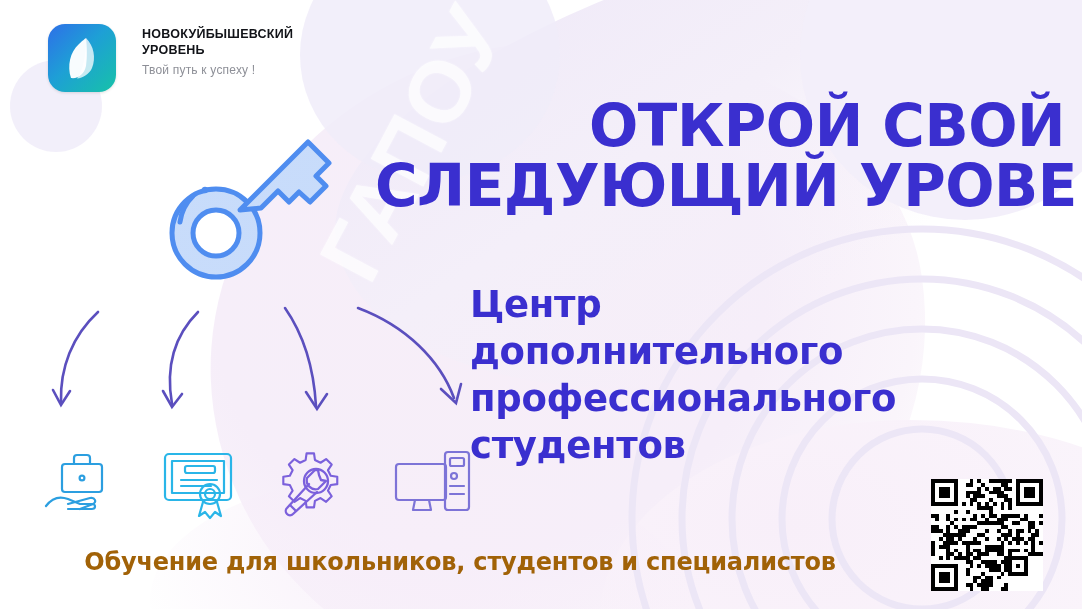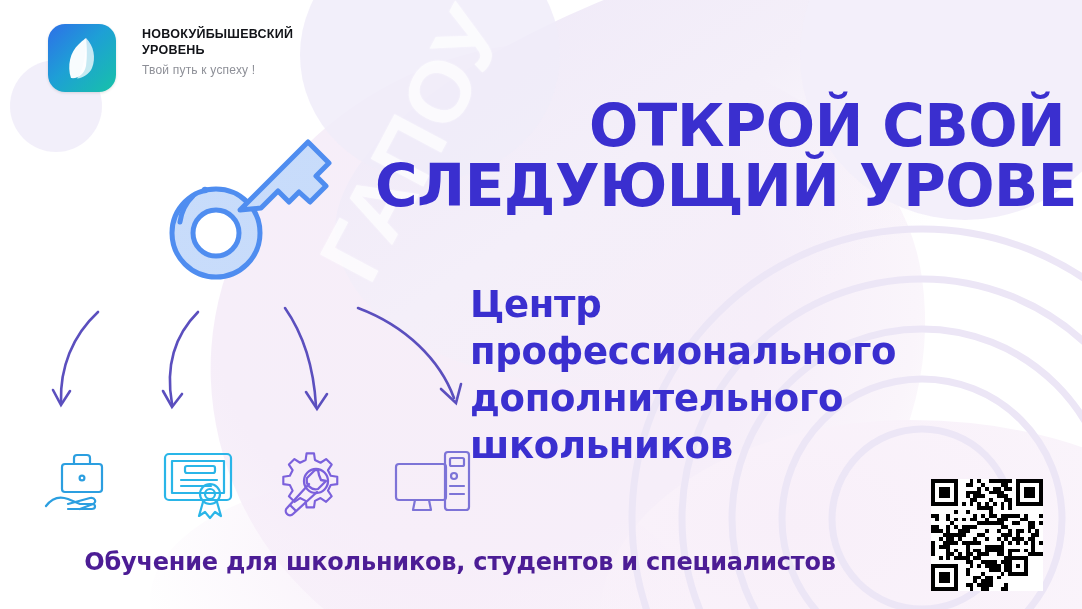--- a/index.html
+++ b/index.html
@@ -206,21 +206,21 @@
   .footer-text {
     position: absolute;
     left: 0; top: 548px;
     width: 920px;
     text-align: center;
     z-index: 7;
     font-family: "DejaVu Sans", "Liberation Sans", sans-serif;
     font-weight: 700;
     font-size: 24px;
     letter-spacing: -0.2px;
-    color: #4c1d95;
+    color: #a16207;
     white-space: nowrap;
   }
 
   
   .qr-wrap {
     position: absolute;
     left: 931px; top: 479px;
     width: 112px; height: 112px;
     background: #ffffff;
     z-index: 8;
@@ -289,23 +289,23 @@
     </svg>
   </div>
 
   <div class="headline">
     <div class="headline-line l1">ОТКРОЙ СВОЙ</div>
     <div class="headline-line l2">СЛЕДУЮЩИЙ УРОВЕНЬ</div>
   </div>
 
   <div class="subhead">
     <div class="subhead-line">Центр</div>
+    <div class="subhead-line">дополнительного</div>
     <div class="subhead-line">профессионального</div>
-    <div class="subhead-line">дополнительного</div>
-    <div class="subhead-line">школьников</div>
+    <div class="subhead-line">студентов</div>
   </div>
 
   <div class="arrows">
     <svg viewBox="0 0 480 140" fill="none">
       <g stroke="#5B4FBE" stroke-width="2.6" fill="none" stroke-linecap="round">
         <path d="M78 22 C52 46 40 78 41 112"></path>
         <path d="M33 100 L41 115 L50 101"></path>
 
         <path d="M178 22 C152 48 146 80 152 114"></path>
         <path d="M143 101 L152 117 L162 104"></path>

